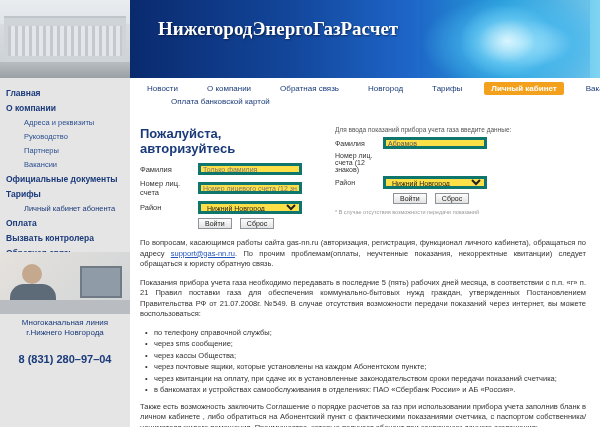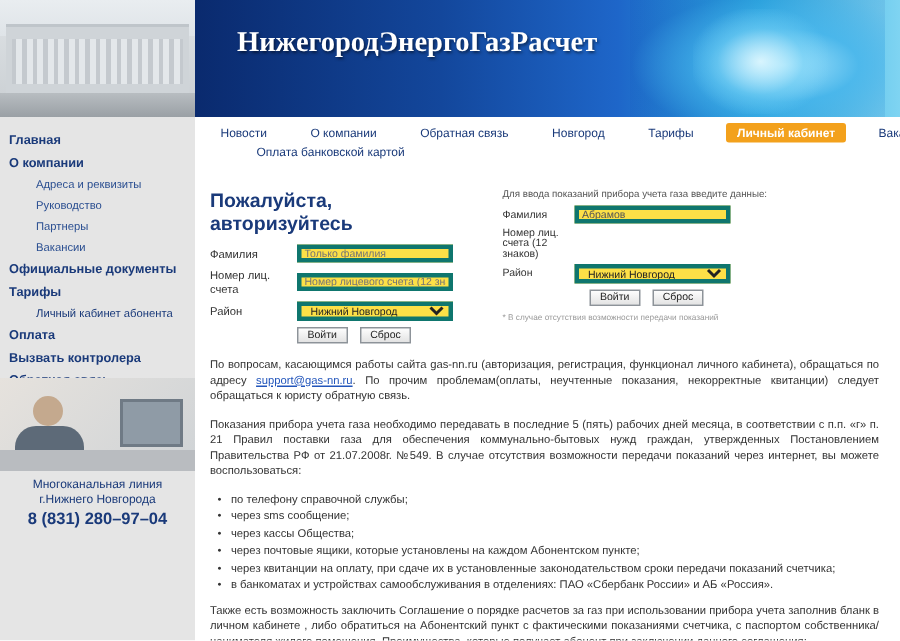--- a/index.html
+++ b/index.html
@@ -106,21 +106,21 @@
     color: #1a3a7a;
   }
   .phone-line1, .phone-line2 {
     font-size: 8px;
     line-height: 10px;
   }
   .phone-number {
     font-size: 11px;
     font-weight: bold;
     line-height: 14px;
-    margin-top: 1px;
+    margin-top: 14px;
   }
   
   .banner {
     position: absolute;
     left: 130px; top: 0;
     width: 470px; height: 78px;
     background: linear-gradient(90deg, #0a2a6e 0%, #13479c 35%, #1e66c9 60%, #2aa7e0 80%, #7fd4f2 100%);
     overflow: hidden;
   }
   .banner .flame {

